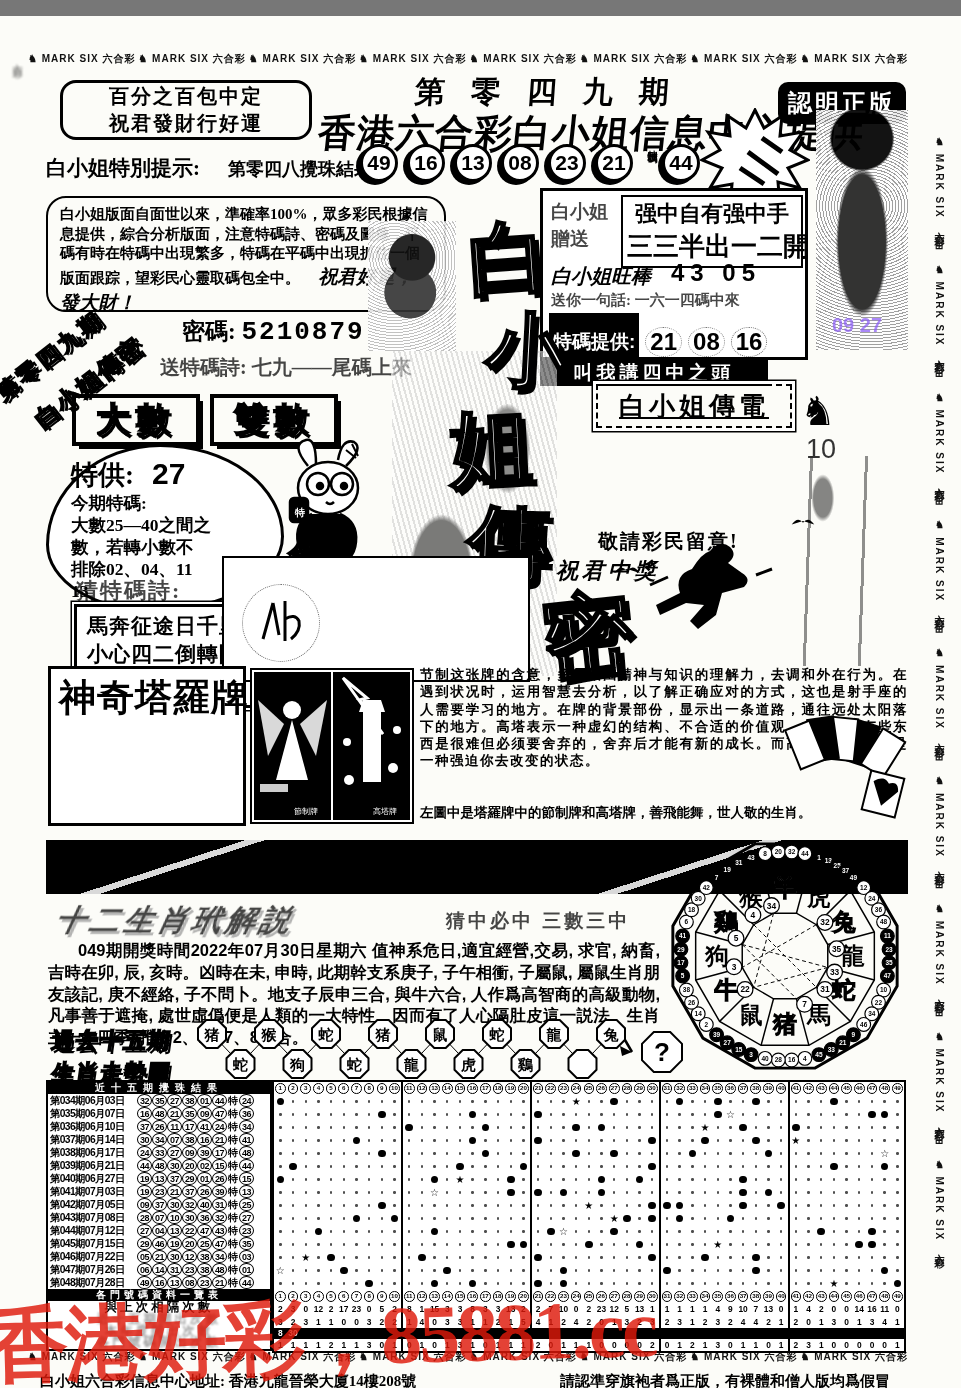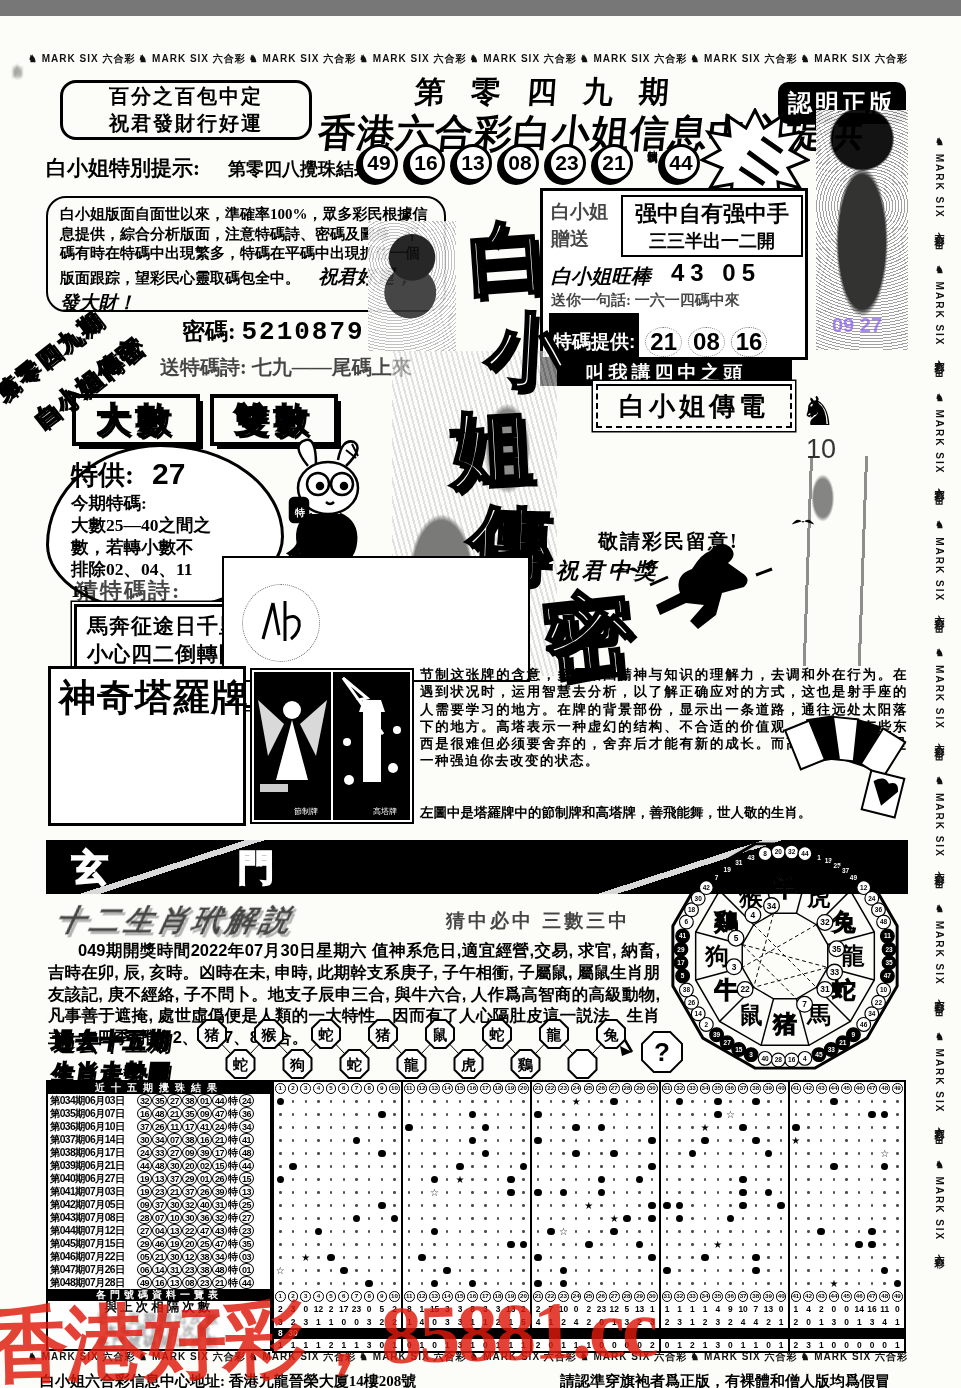--- a/index.html
+++ b/index.html
@@ -116,55 +116,55 @@
 
   <div class="abs" style="left:18px;top:300px;width:170px;height:150px;transform:rotate(-38deg);">
     <div class="outline-sm" style="font-size:22px;letter-spacing:4px;">第零四九期</div>
     <div class="outline-sm" style="font-size:24px;letter-spacing:2px;margin-top:14px;margin-left:14px;">白小姐傳密</div>
   </div>
 
   <div class="abs" style="left:540px;top:172px;width:268px;height:172px;border:3px solid #000;padding:4px 6px;background:#fff;">
     <div class="abs serif b9 fuzzy" style="left:8px;top:8px;width:64px;font-size:19px;line-height:1.4;">白小姐贈送</div>
     <div class="abs" style="left:78px;top:4px;width:182px;border:2.5px solid #000;padding:2px 4px;text-align:center;">
       <div class="b9" style="font-size:22px;white-space:nowrap;">强中自有强中手</div>
-      <div class="b9" style="font-size:18px;white-space:nowrap;">三三半出一二開</div>
+      <div class="b9" style="font-size:26px;white-space:nowrap;">三三半出一二開</div>
     </div>
     <div class="abs serif b9" style="left:8px;top:72px;font-size:20px;font-style:italic;">白小姐旺棒</div>
     <div class="abs" style="left:128px;top:68px;font-size:24px;font-weight:700;letter-spacing:6px;">43  05</div>
     <div class="abs fuzzy serif b" style="left:8px;top:100px;font-size:15px;">
       <span>送你一句話:</span>
       <span>一六一四碼中來</span>
     </div>
     <div class="abs" style="left:6px;top:122px;display:flex;align-items:center;gap:6px;">
       <span class="invbar" style="padding:16px 4px;font-size:19px;filter:blur(0.5px);">特碼提供:</span>
       <span style="font-size:24px;font-weight:700;border:1px dotted #777;border-radius:50%;padding:0 4px;">21</span>
       <span style="font-size:24px;font-weight:700;border:1px dotted #777;border-radius:50%;padding:0 4px;">08</span>
       <span style="font-size:24px;font-weight:700;border:1px dotted #777;border-radius:50%;padding:0 4px;">16</span>
     </div>
   </div>
-  <div class="abs invbar serif" style="left:540px;top:344px;width:252px;height:26px;font-size:19px;letter-spacing:4px;filter:blur(0.5px);">叫我講四中之頭</div>
+  <div class="abs invbar serif" style="left:540px;top:344px;width:228px;height:26px;font-size:19px;letter-spacing:4px;filter:blur(0.5px);">叫我講四中之頭</div>
 
   <div class="abs" style="left:816px;top:94px;width:92px;height:240px;background:
      radial-gradient(circle at 50% 12%, #000 0 14%, transparent 15%),
      radial-gradient(ellipse at 50% 55%, #222 0 36%, transparent 40%),
      repeating-radial-gradient(circle at 60% 40%, #999 0 1px, #fff 1px 3px);opacity:.92;"></div>
   <div class="abs fuzzy" style="left:832px;top:298px;font-size:20px;font-weight:700;color:#8b5cf6;">09  27</div>
 
   <div class="abs" style="left:392px;top:335px;width:165px;height:325px;background:
      radial-gradient(ellipse at 30% 70%, #111 0 18%, transparent 20%),
      radial-gradient(ellipse at 70% 30%, #333 0 12%, transparent 14%),
      repeating-linear-gradient(75deg, #ccc 0 2px, #fff 2px 5px);opacity:.55;"></div>
   <div class="abs outline" style="left:468px;top:190px;font-size:80px;transform:rotate(-4deg);">白</div>
   <div class="abs outline" style="left:486px;top:282px;font-size:80px;transform:rotate(3deg);">小</div>
   <div class="abs outline" style="left:450px;top:378px;font-size:82px;transform:rotate(-3deg);">姐</div>
   <div class="abs outline" style="left:468px;top:474px;font-size:82px;transform:rotate(2deg);">傳</div>
   <div class="abs outline" style="left:542px;top:560px;font-size:90px;transform:rotate(-6deg);">密</div>
 
   <div class="abs" style="left:596px;top:368px;width:196px;height:44px;border:2px dashed #000;box-shadow:0 0 0 3px #fff, 0 0 0 4.5px #000;display:flex;align-items:center;justify-content:center;">
-    <span class="serif b9" style="font-size:26px;letter-spacing:4px;">白小姐傳電</span>
+    <span class="serif b9" style="font-size:26px;letter-spacing:4px;text-decoration:underline;">白小姐傳電</span>
   </div>
   <div class="abs serif b9" style="left:598px;top:512px;font-size:20px;letter-spacing:2px;">敬請彩民留意!</div>
   <div class="abs serif b" style="left:556px;top:540px;font-size:22px;font-style:italic;letter-spacing:4px;">祝君中獎</div>
 
   <div class="abs" style="left:800px;top:372px;font-size:40px;">♞</div>
   <div class="abs" style="left:806px;top:418px;font-size:27px;color:#333;">10</div>
 
   <div class="abs" style="left:788px;top:440px;width:116px;height:210px;background:
      repeating-linear-gradient(92deg, transparent 0 22px, #222 22px 25px, transparent 25px 55px),
      radial-gradient(ellipse at 30% 20%, #111 0 8%, transparent 10%);opacity:.5;"></div>
@@ -279,21 +279,20 @@
       <rect x="122" y="18" width="26" height="42" fill="#fff" transform="rotate(32 135 39)"></rect>
       <rect x="118" y="60" width="34" height="40" fill="#fff" transform="rotate(14 135 80)"></rect>
       <path d="M124 70 q8 -8 14 0 q8 -6 10 4 l-12 16 z" fill="#000" transform="rotate(14 135 80)"></path>
     </g>
   </svg>
 
   <div class="abs" style="left:46px;top:824px;width:862px;height:54px;background:
      linear-gradient(#000,#000),
      #000; overflow:hidden;">
     <div style="position:absolute;inset:0;background:repeating-linear-gradient(-18deg, transparent 0 90px, rgba(255,255,255,.85) 90px 96px, transparent 96px 160px);"></div>
-    <span class="outline-sm" style="position:absolute;left:26px;top:4px;font-size:36px;letter-spacing:60px;text-shadow:none;-webkit-text-stroke:2px #fff;color:#000;">玄 門</span>
   </div>
 
   <div class="abs serif b9 fuzzy" style="left:56px;top:884px;font-size:30px;letter-spacing:4px;font-style:italic;transform:skewX(-12deg);text-shadow:3px 3px 0 #999;">十二生肖玳解説</div>
   <div class="abs b9 fuzzy" style="left:446px;top:892px;font-size:19px;letter-spacing:3px;">猜中必中 三數三中</div>
   <div class="abs b" style="left:48px;top:924px;width:612px;font-size:16.5px;line-height:1.32;text-align:justify;text-indent:30px;">049期開獎時間2022年07月30日星期六 值神系危日,適宜經營,交易, 求官, 納畜, 吉時在卯, 辰, 亥時。凶時在未, 申時, 此期幹支系庚子, 子午相衝, 子屬鼠, 屬鼠生肖朋友該記, 庚不經絡, 子不問卜。地支子辰申三合, 與牛六合, 人作爲高智商的高級動物, 凡事善于遮掩, 處世虛僞便是人類的一大特性。因而有了人心隔肚皮這一説法。生肖主一年四季, 推介2、1、7、8組合。</div>
 
   <div class="abs" id="wheel-holder" style="left:662px;top:818px;width:246px;height:244px;"><svg viewBox="0 0 250 248" width="246" height="244">
         <polygon points="94.45935267790254,10.020752497889944 155.54064732209744,10.020752497889944 208.4386001800126,40.5613998199874 238.97924750211007,93.45935267790256 238.97924750211007,154.54064732209744 208.4386001800126,207.4386001800126 155.54064732209744,237.97924750211007 94.45935267790254,237.97924750211007 41.5613998199874,207.4386001800126 11.020752497889958,154.54064732209747 11.02075249788993,93.4593526779026 41.56139981998737,40.5613998199874" fill="none" stroke="#000" stroke-width="3"></polygon>
         <polygon points="100.67100976036303,33.202972328827585 149.32899023963694,33.202972328827585 191.4680374315355,57.531962568464536 215.79702767117243,99.67100976036305 215.79702767117243,148.32899023963694 191.4680374315355,190.46803743153546 149.32899023963694,214.79702767117243 100.67100976036303,214.79702767117243 58.531962568464536,190.4680374315355 34.202972328827585,148.32899023963697 34.20297232882757,99.67100976036309 58.53196256846452,57.531962568464536" fill="none" stroke="#000" stroke-width="1.5"></polygon>
         <polygon points="113.35314297038656,80.53333781699192 136.64685702961344,80.53333781699192 156.81980515339464,92.18019484660536 168.46666218300808,112.35314297038657 168.46666218300808,135.64685702961344 156.81980515339464,155.81980515339464 136.64685702961344,167.46666218300808 113.35314297038656,167.46666218300808 93.18019484660536,155.81980515339464 81.53333781699193,135.64685702961344 81.53333781699192,112.35314297038659 93.18019484660536,92.18019484660536" fill="none" stroke="#000" stroke-width="1.5"></polygon>

